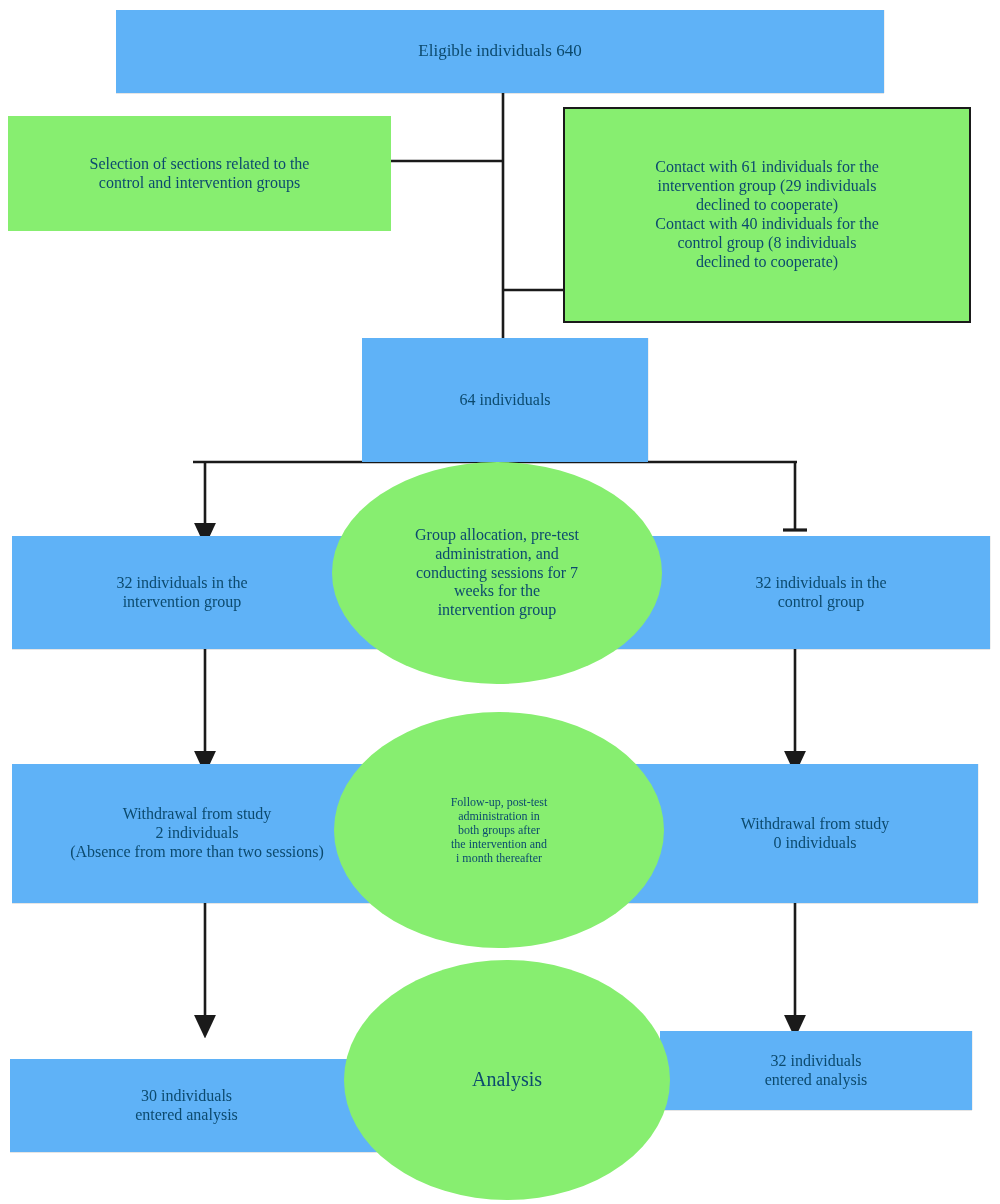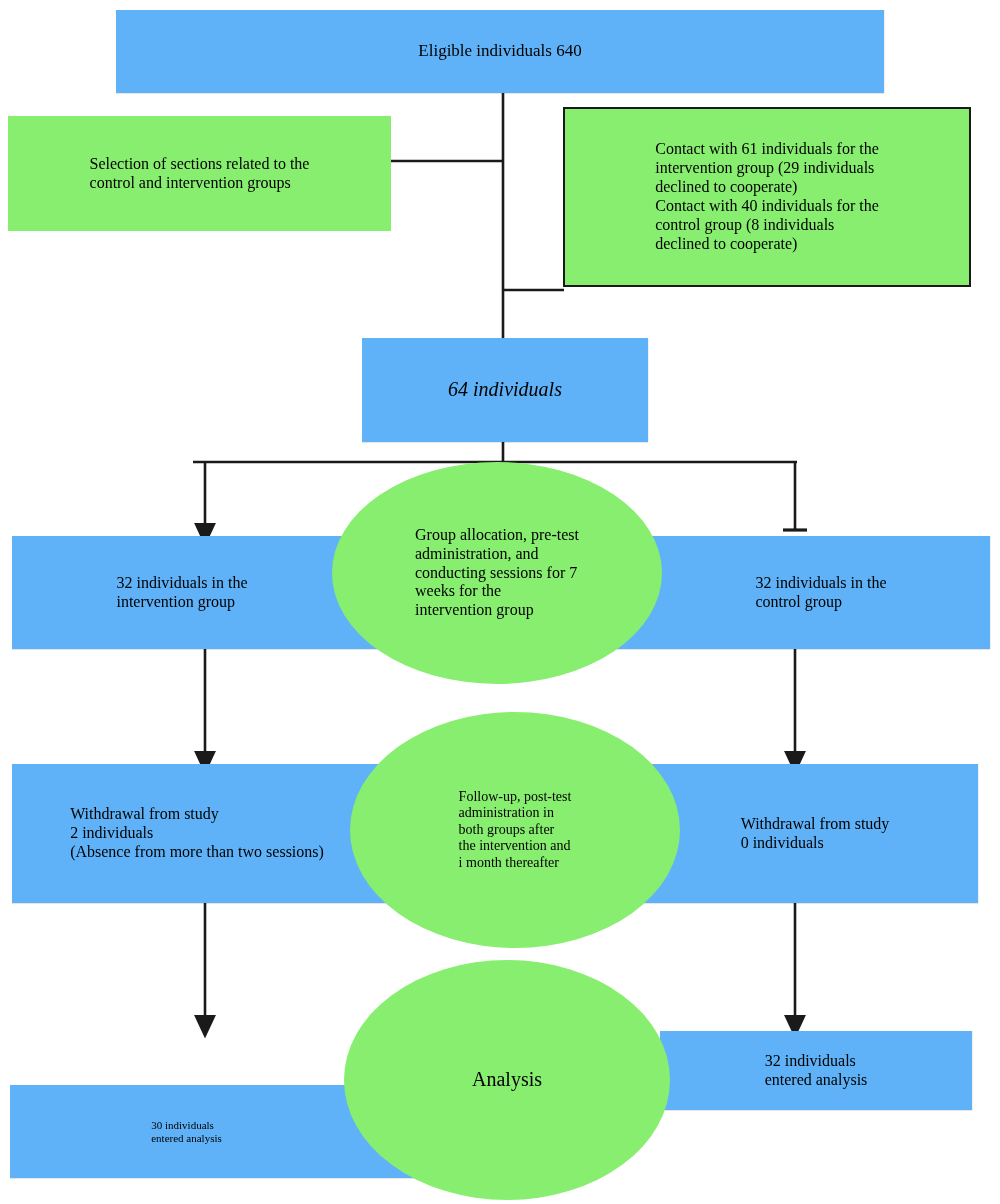--- a/index.html
+++ b/index.html
@@ -17,24 +17,25 @@
     width: 1000px;
     height: 1204px;
     background: #ffffff;
     overflow: hidden;
   }
   .node {
     position: absolute;
     display: flex;
     align-items: center;
     justify-content: center;
+    text-align: center;
     box-sizing: border-box;
     line-height: 1.18;
     white-space: pre-line;
-    color: #000000;
+    color: #0c4a6e;
   }
   .box-blue {
     background: #5fb2f7;
     box-shadow: 0 1px 0 rgba(0,0,0,0.10), 1px 0 0 rgba(0,0,0,0.06);
   }
   .box-green {
     background: #87ee70;
   }
   .box-green-bordered {
     background: #87ee70;
@@ -91,30 +92,30 @@
 
   <div class="node box-blue z-box" style="left:116px; top:10px; width:768px; height:83px; font-size:17px;">
     <span>Eligible individuals 640</span>
   </div>
 
   <div class="node box-green z-box" style="left:8px; top:116px; width:383px; height:115px; font-size:16px; padding:17px 14px;">
     <span>Selection of sections related to the
 control and intervention groups</span>
   </div>
 
-  <div class="node box-green-bordered z-box" style="left:563px; top:107px; width:408px; height:180px; font-size:16px; padding:0 5px;">
+  <div class="node box-green-bordered z-box" style="left:563px; top:107px; width:408px; height:216px; font-size:16px; padding:0 5px;">
     <span>Contact with 61 individuals for the
 intervention group (29 individuals
 declined to cooperate)
 Contact with 40 individuals for the
 control group (8 individuals
 declined to cooperate)</span>
   </div>
 
-  <div class="node box-blue z-box" style="left:362px; top:338px; width:286px; height:104px; font-size:20px;font-style:italic;">
+  <div class="node box-blue z-box" style="left:362px; top:338px; width:286px; height:124px; font-size:16px;">
     <span>64 individuals</span>
   </div>
 
   <div class="node box-blue z-box" style="left:12px; top:536px; width:540px; height:113px; font-size:16px; padding-right:200px;">
     <span>32 individuals in the
 intervention group</span>
   </div>
 
   <div class="node box-blue z-box" style="left:452px; top:536px; width:538px; height:113px; font-size:16px; padding-left:200px;">
     <span>32 individuals in the
@@ -133,29 +134,29 @@
     <span>Withdrawal from study
 2 individuals
 (Absence from more than two sessions)</span>
   </div>
 
   <div class="node box-blue z-box" style="left:452px; top:764px; width:526px; height:139px; font-size:16px; padding-left:200px;">
     <span>Withdrawal from study
 0 individuals</span>
   </div>
 
-  <div class="node ellipse z-ell" style="left:350px; top:712px; width:330px; height:236px; font-size:14px; padding:0 34px;">
+  <div class="node ellipse z-ell" style="left:334px; top:712px; width:330px; height:236px; font-size:12px; padding:0 34px;">
     <span>Follow-up, post-test
 administration in
 both groups after
 the intervention and
 i month thereafter</span>
   </div>
 
-  <div class="node box-blue z-box" style="left:10px; top:1085px; width:543px; height:93px; font-size:11px; padding-right:190px;">
+  <div class="node box-blue z-box" style="left:10px; top:1059px; width:543px; height:93px; font-size:16px; padding-right:190px;">
     <span>30 individuals
 entered analysis</span>
   </div>
 
   <div class="node box-blue z-box" style="left:660px; top:1031px; width:312px; height:79px; font-size:16px;">
     <span>32 individuals
 entered analysis</span>
   </div>
 
   <div class="node ellipse z-ell" style="left:344px; top:960px; width:326px; height:240px; font-size:20px;">

